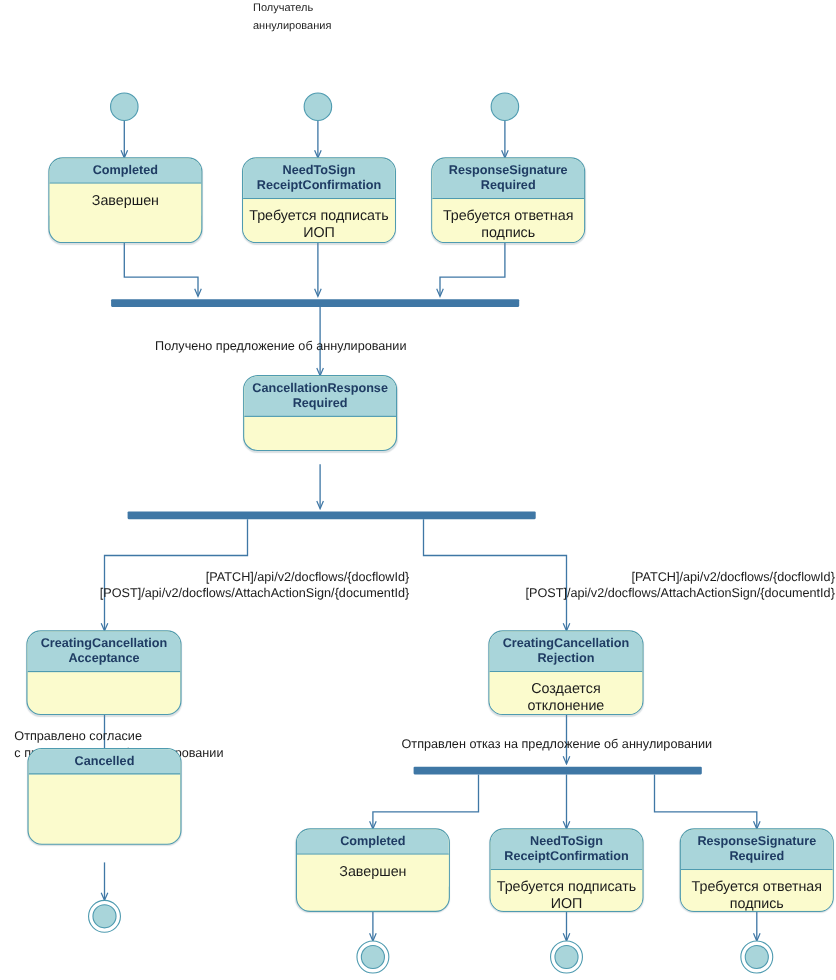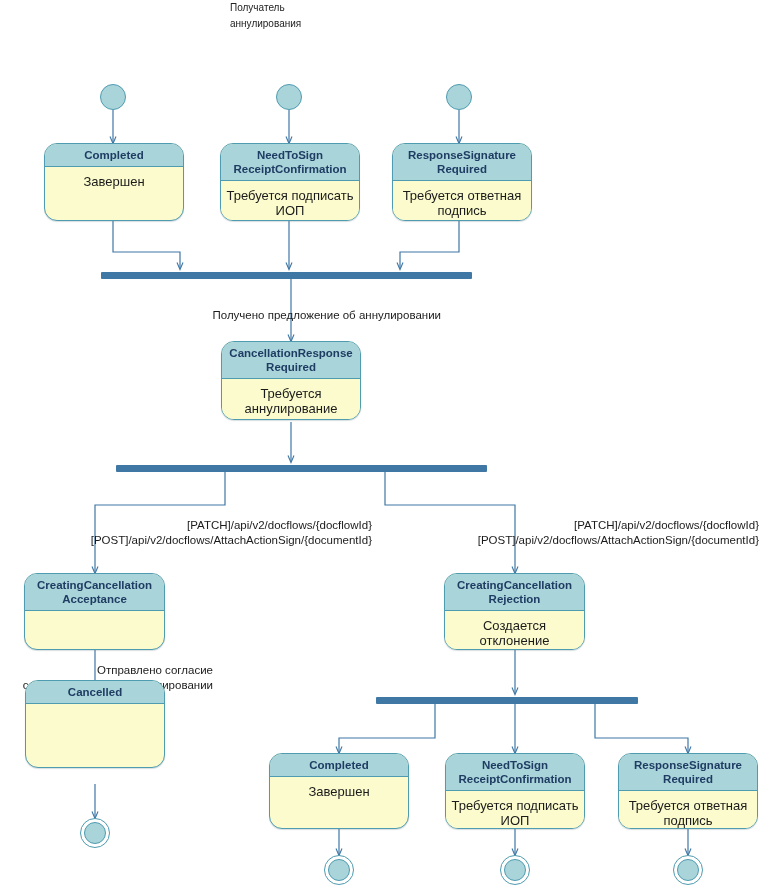--- a/index.html
+++ b/index.html
@@ -102,21 +102,21 @@
     background: #3f77a5;
     border-radius: 1px;
   }
   .edge-label {
     position: absolute;
     font-size: 11.5px;
     color: #1b1b1b;
     line-height: 15px;
     white-space: pre-line;
   }
-  .edge-label.center { text-align: right; }
+  .edge-label.center { text-align: left; }
   .edge-label.left   { text-align: right; }
 </style>
 </head>
 <body>
 
 <div id="diagram-root">
 
   <svg class="edges" viewBox="0 0 760 891" width="760" height="891" xmlns="http://www.w3.org/2000/svg">
     <defs>
       <marker id="arrow" markerWidth="9" markerHeight="9" refX="7.5" refY="4" orient="auto" markerUnits="userSpaceOnUse">
@@ -180,25 +180,23 @@
     <div class="state-header">ResponseSignature
 Required</div>
     <div class="state-body">Требуется ответная
 подпись</div>
   </div>
 
   <div class="bar" style="left:101px; top:272px; width:371px;"></div>
 
   <div class="edge-label center" style="left:141px; top:308px; width:300px;">Получено предложение об аннулировании</div>
 
-  <div class="state" style="left:221px; top:341px; width:140px; height:79px;">
+  <div class="state" style="left:221px; top:341px; width:140px; height:69px;">
     <div class="state-header">CancellationResponse
 Required</div>
-    <div class="state-body">Требуется
-аннулирование</div>
   </div>
 
   <div class="bar" style="left:116px; top:465px; width:371px;"></div>
 
   <div class="edge-label left" style="left:2px; top:518px; width:370px;">[PATCH]/api/v2/docflows/{docflowId}
 [POST]/api/v2/docflows/AttachActionSign/{documentId}</div>
   <div class="edge-label left" style="left:379px; top:518px; width:380px;">[PATCH]/api/v2/docflows/{docflowId}
 [POST]/api/v2/docflows/AttachActionSign/{documentId}</div>
 
   <div class="state" style="left:24px; top:573px; width:141px; height:77px;">
@@ -209,20 +207,21 @@
   <div class="state" style="left:444px; top:573px; width:141px; height:77px;">
     <div class="state-header">CreatingCancellation
 Rejection</div>
     <div class="state-body">Создается отклонение
 аннулирования</div>
   </div>
 
   <div class="edge-label center" style="left:0px; top:663px; width:200px;margin-left:13px;">Отправлено согласие
 с предложением об аннулировании</div>
 
+  <div class="edge-label center" style="left:365px; top:670px; width:300px;">Отправлен отказ на предложение об аннулировании</div>
 
   <div class="state" style="left:25px; top:680px; width:140px; height:88px;">
     <div class="state-header">Cancelled</div>
   </div>
 
   <div class="node-final" style="left:80px; top:818px;"></div>
 
   <div class="bar" style="left:376px; top:697px; width:262px;"></div>
 
   <div class="state" style="left:269px; top:753px; width:140px; height:76px;">

